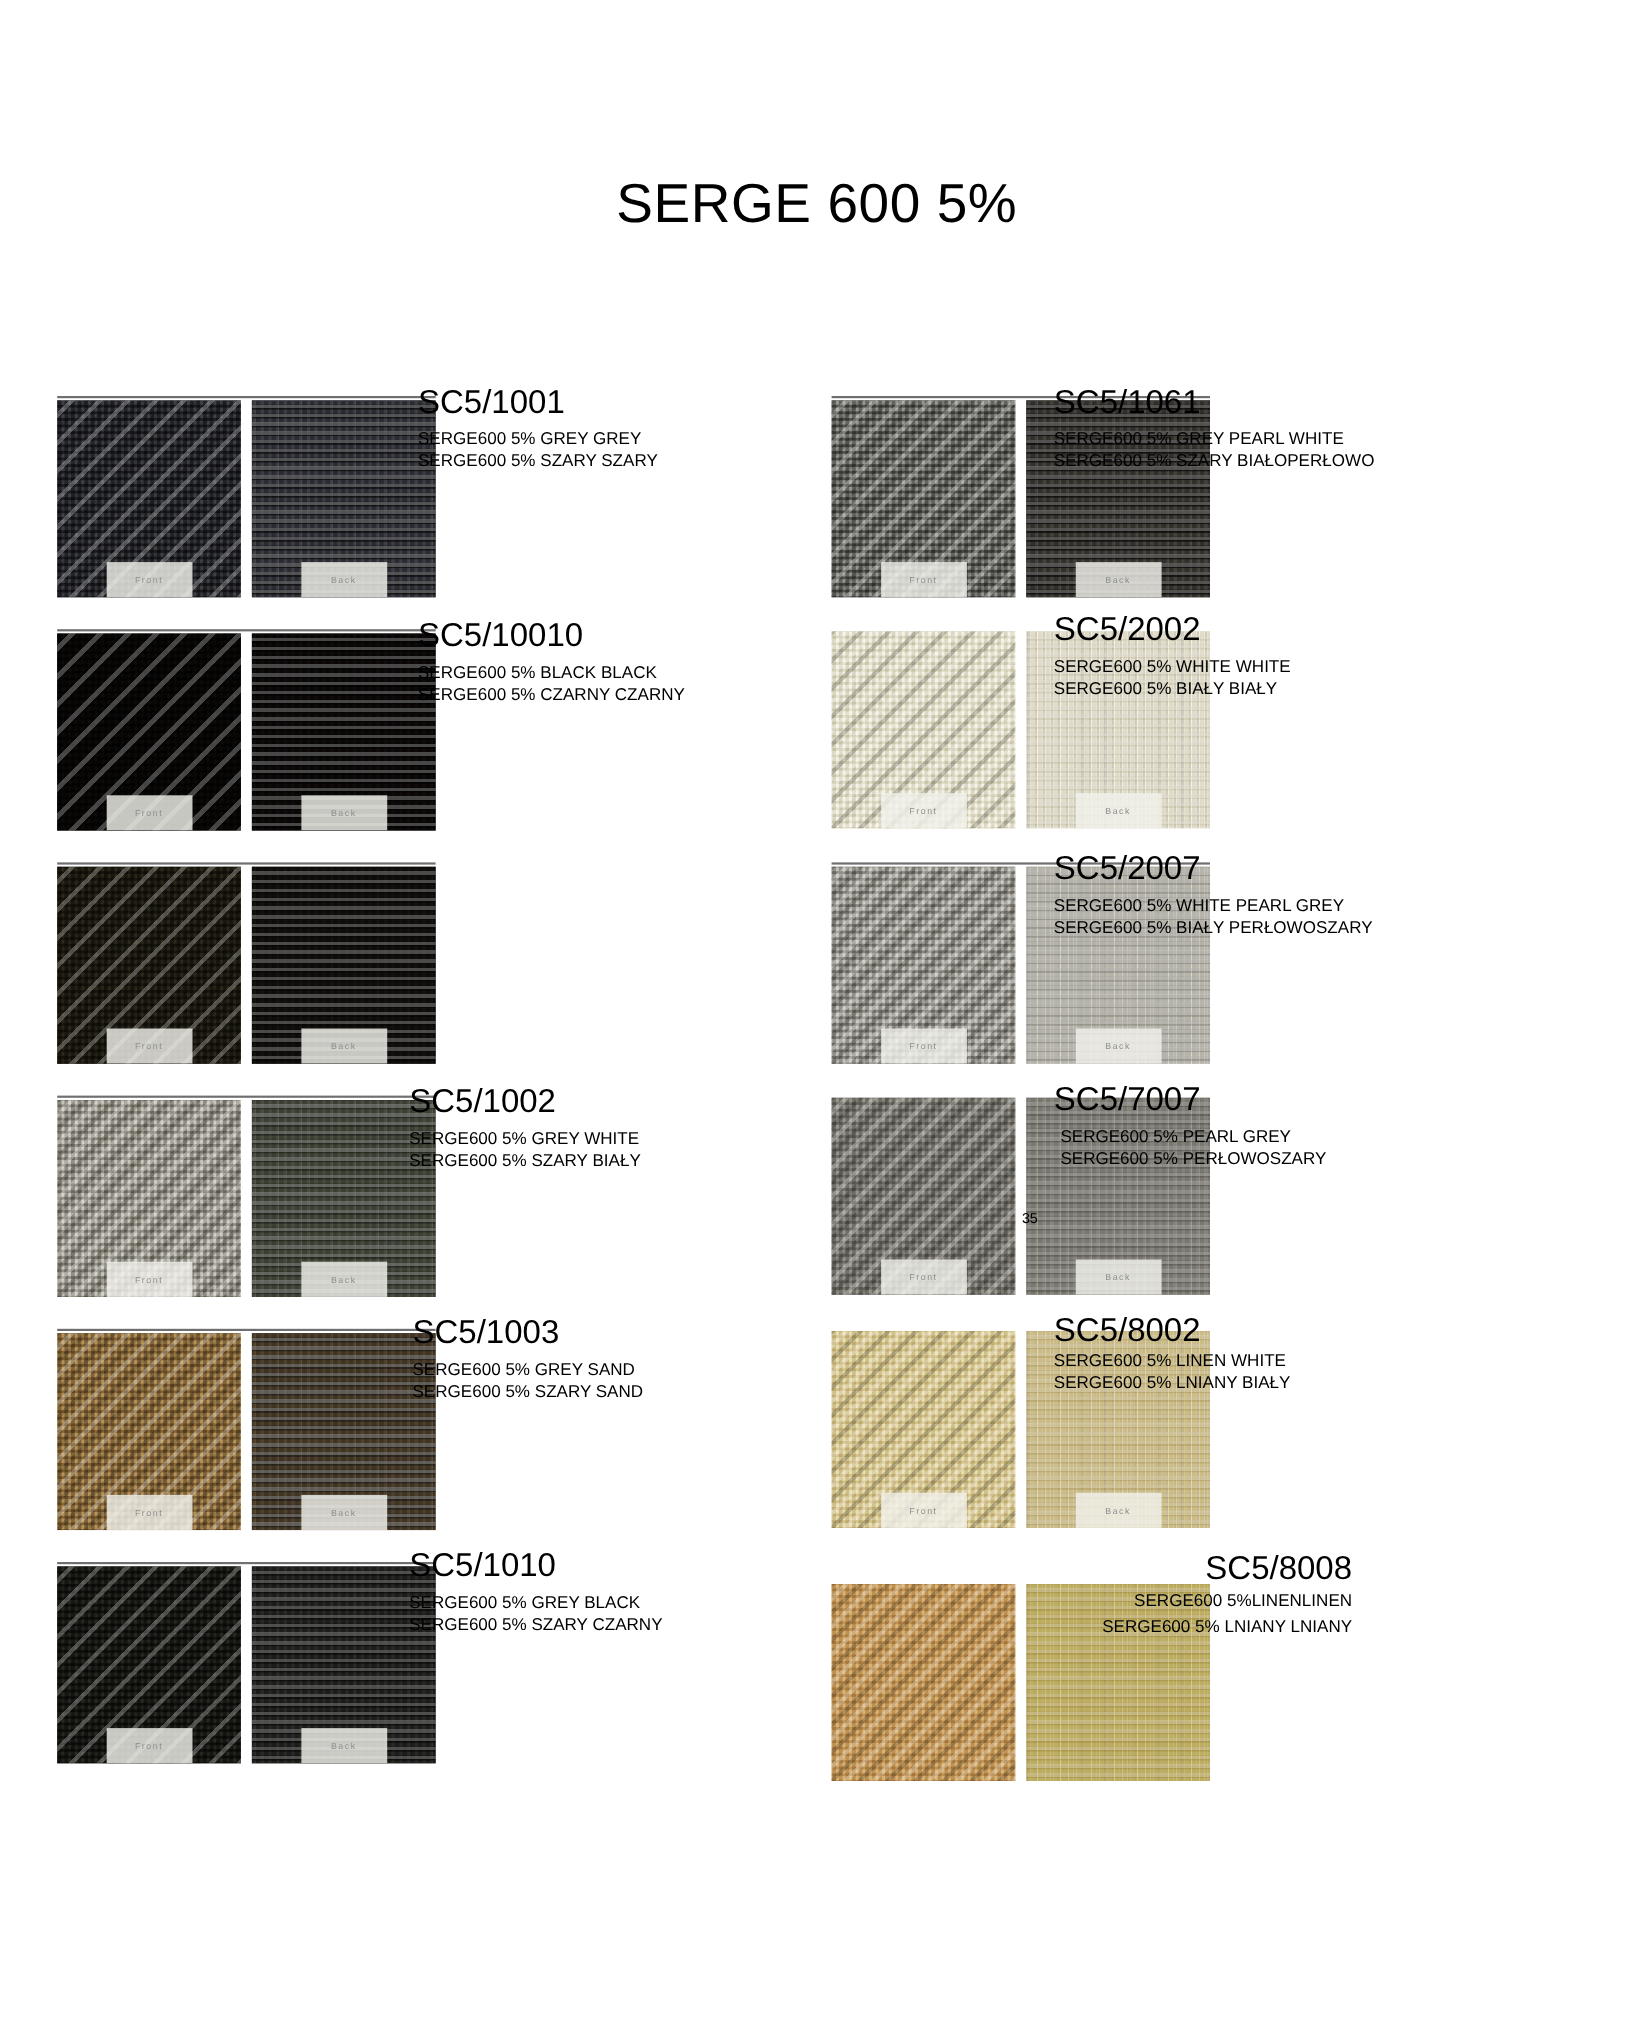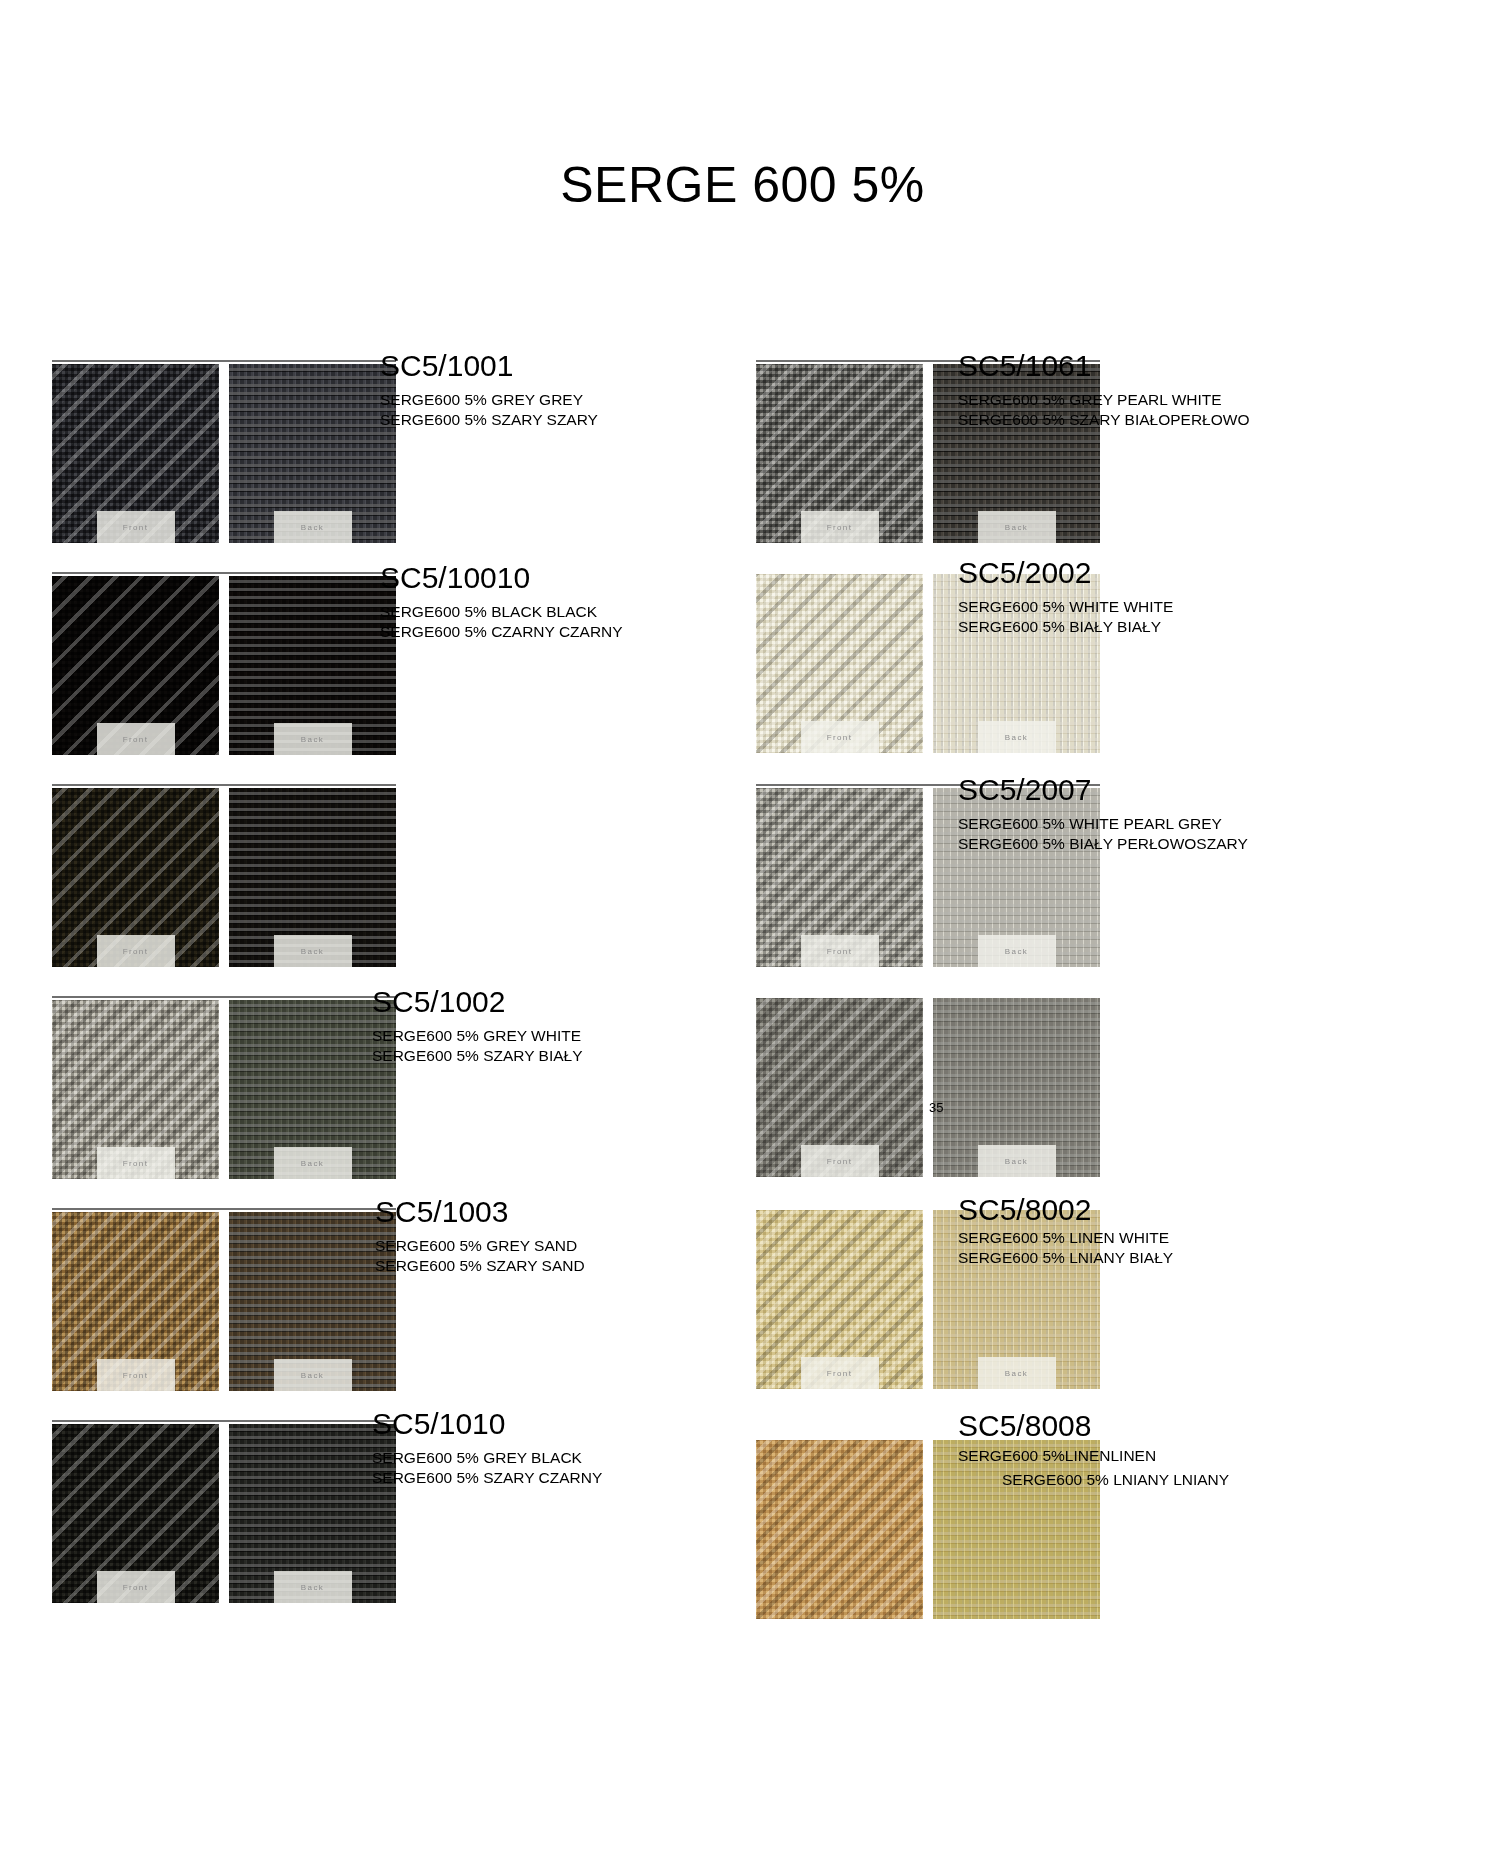--- a/index.html
+++ b/index.html
@@ -348,20 +348,27 @@
       <div class="swatch-pair no-rule" style="left:11px;">
         <div class="swatch" style="background:#a3a29c;">
           <div class="weave w-front" style="--c1:#b9b8b2;--c2:#8b8a85;--c3:#cfcec8;--c4:#9d9c96;"></div>
           <div class="tag">Front</div>
         </div>
         <div class="swatch" style="background:#a9a8a2;">
           <div class="weave w-back" style="--c1:#bebdb7;--c2:#91908b;--c3:#d4d3cd;--c4:#a9a8a2;"></div>
           <div class="tag">Back</div>
         </div>
       </div>
+      <div class="meta" style="left:213px; top:-12px;">
+        <div class="code">SC5/7007</div>
+        <div class="desc" style="margin-left:6px;">
+          <div>SERGE600 5% PEARL GREY</div>
+          <div>SERGE600 5% PERŁOWOSZARY</div>
+        </div>
+      </div>
       <div class="page-number" style="left:184px; top:92px;margin-top:12px;">35</div>
     </div>
 
     <div class="entry" style="top:848px;">
       <div class="swatch-pair no-rule" style="left:11px;">
         <div class="swatch" style="background:#e6dcb8;">
           <div class="weave w-front" style="--c1:#f1e9cd;--c2:#d7cba2;--c3:#f7f2dd;--c4:#e0d5ad;"></div>
           <div class="tag">Front</div>
         </div>
         <div class="swatch" style="background:#e4d9b4;">
@@ -371,21 +378,21 @@
       </div>
       <div class="meta" style="left:213px; top:-14px;">
         <div class="code" style="margin-bottom:2px;">SC5/8002</div>
         <div class="desc">
           <div>SERGE600 5% LINEN WHITE</div>
           <div>SERGE600 5% LNIANY BIAŁY</div>
         </div>
       </div>
     </div>
 
-    <div class="entry" style="top:1060px;">
+    <div class="entry" style="top:1060px;text-align:right;">
       <div class="swatch-pair no-rule" style="left:11px; top:18px;">
         <div class="swatch" style="background:#d9bd8c;">
 
           <div class="weave w-front" style="--c1:#e8d0a4;--c2:#c8a877;--c3:#f0dcb4;--c4:#d3b584;"></div>
         </div>
         <div class="swatch" style="background:#dcd098;">
 
           <div class="weave w-back" style="--c1:#e8dfad;--c2:#cbbe84;--c3:#eee8bc;--c4:#dcd098;"></div>
         </div>
       </div>

